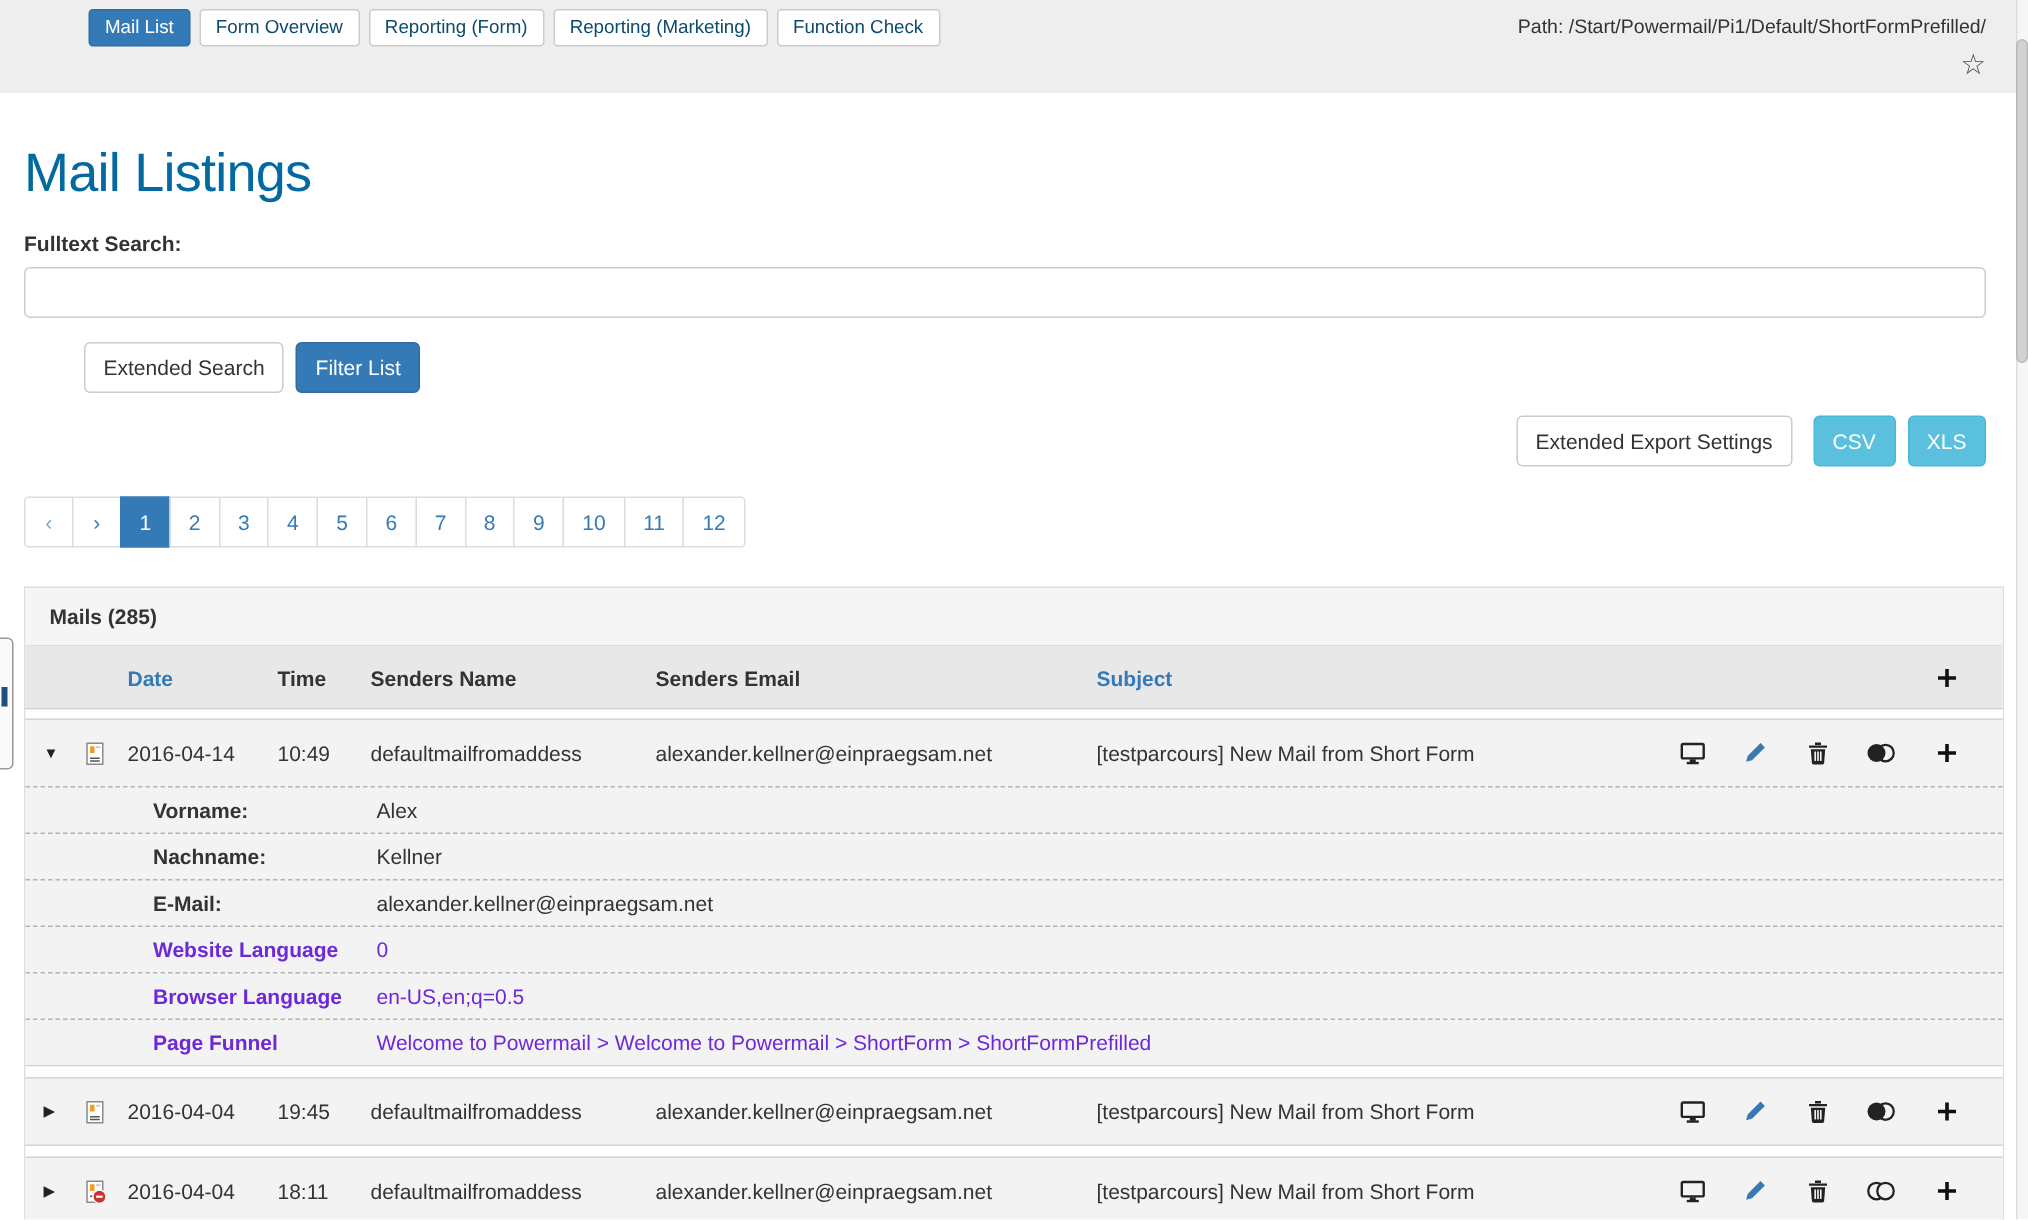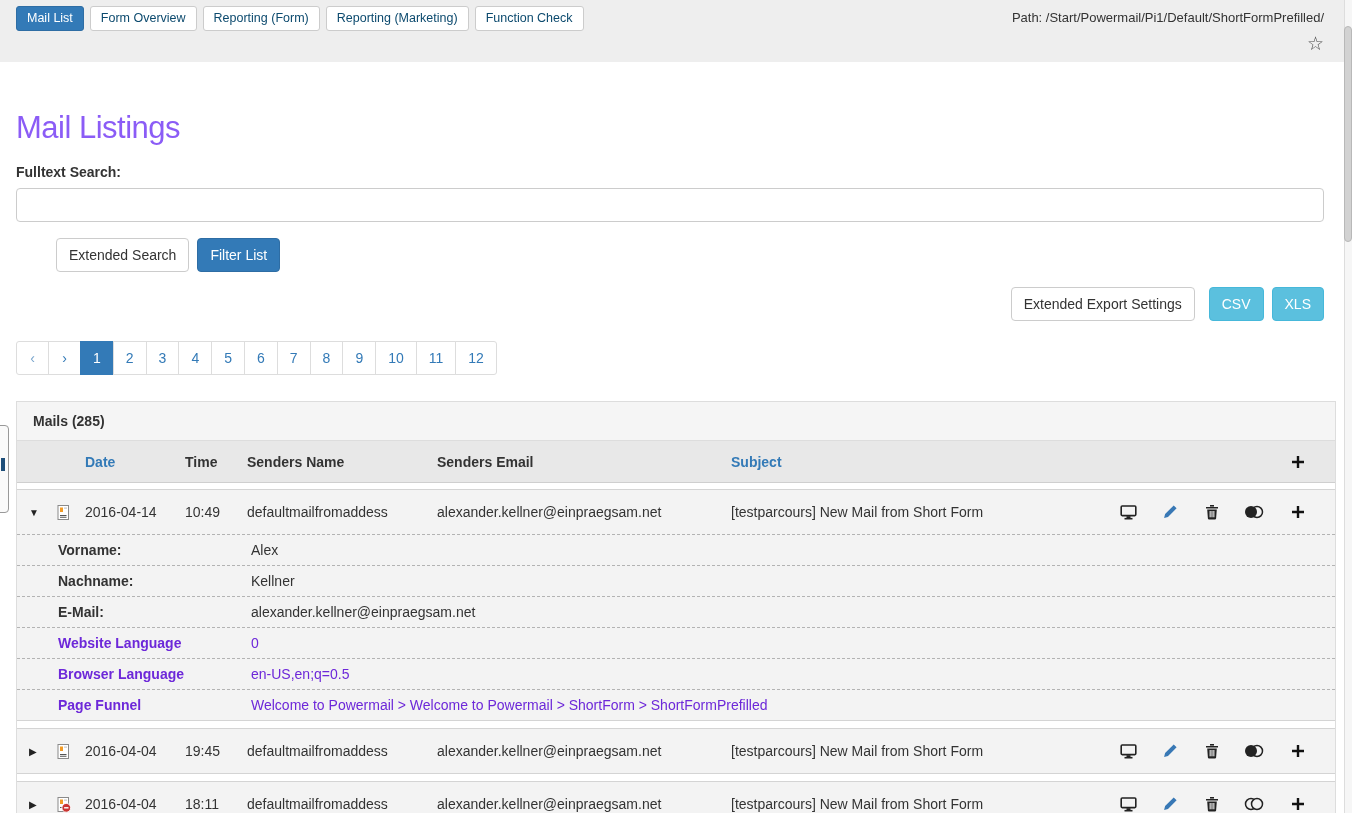--- a/index.html
+++ b/index.html
@@ -3,37 +3,37 @@
 <meta charset="utf-8">
 <style>
   * { margin:0; padding:0; box-sizing:border-box; }
   html,body { width:1352px; height:813px; }
   body {
     font-family:"Liberation Sans","DejaVu Sans",sans-serif;
     background:#fff; color:#333; position:relative; overflow:hidden;
   }
   
   .topbar { background:#eeeeee; height:62px; position:relative; padding:6px 16px 0 16px; }
-  .tabs { display:flex; gap:6px; }
+  .tabs { display:flex; gap:6px;margin-left:43px; }
   .tabbtn {
     font-size:12.5px; color:#0c4a6e; background:#fff; border:1px solid #ccc;
     border-radius:3px; padding:4px 10px; cursor:pointer; line-height:1.2;
   }
   .tabbtn.active { background:#337ab7; border-color:#2e6da4; color:#fff; }
   .pathtext { position:absolute; top:10px; right:28px; font-size:13px; color:#333; }
   .starbtn { position:absolute; top:34px; right:28px; font-size:19px; color:#4a4a4a; cursor:pointer; line-height:1; }
   
   .scroll-track { position:absolute; top:0; right:0; width:8px; height:813px; background:#f6f6f6; border-left:1px solid #ddd; z-index:50; }
   .scroll-thumb { position:absolute; top:26px; right:0px; width:8px; height:216px; background:#d2d2d2; border:1px solid #b8b8b8; border-radius:4px; z-index:51; }
   
   .lefttab { position:absolute; left:-3px; top:425px; width:12px; height:88px; background:#fafafa; border:1px solid #999; border-radius:0 4px 4px 0; z-index:40; cursor:pointer; }
   .lefttab .mark { position:absolute; left:3px; top:32px; width:4px; height:13px; background:#1e4e79; }
   
   .content { padding:0 16px; }
-  h1.pagetitle { font-size:31px; font-weight:400; color:#8b5cf6; margin-top:48px; letter-spacing:-0.5px; }
+  h1.pagetitle { font-size:36px; font-weight:400; color:#0369a1; margin-top:32px; letter-spacing:-0.5px; }
   .search-label { font-size:14px; font-weight:bold; margin-top:18px; }
   .search-input {
     margin-top:8px; width:1308px; height:34px; border:1px solid #ccc; border-radius:4px;
     font-size:14px; padding:0 10px; color:#333; outline:none; display:block;
   }
   .btnrow { margin-top:16px; display:flex; gap:8px;margin-left:40px; }
   .btn {
     font-size:14px; border-radius:4px; padding:6px 12px; height:34px; line-height:20px;
     cursor:pointer; border:1px solid #ccc; background:#fff; color:#333;
   }
@@ -67,21 +67,21 @@
   .gap6 { height:6px; background:#fff; }
   .gap7 { height:7px; background:#fff; }
   .mailblock { background:#f3f3f3; border-top:1px solid #d4d4d4; border-bottom:1px solid #d4d4d4; }
   .mainrow { height:44px; }
   .caret { font-size:10px; color:#222; cursor:pointer; }
   .detailrow {
     display:grid; grid-template-columns:193px 1fr; align-items:center;
     height:31px; padding-left:41px; padding-right:16px; font-size:14px;
     border-top:1px dashed #b3b3b3;
   }
-  .detailrow .dlabel { font-weight:bold; color:#333; }
+  .detailrow .dlabel { font-weight:bold; color:#333;margin-left:44px; }
   .detailrow .dvalue { color:#333; }
   .detailrow.muted .dlabel, .detailrow.muted .dvalue { color:#6d28d9; }
   .actionicon { cursor:pointer; display:flex; justify-content:center; align-items:center; }
   .docicon { display:inline-flex; }
 </style>
 </head>
 <body>
 
 <div class="topbar">
   <div class="tabs">

